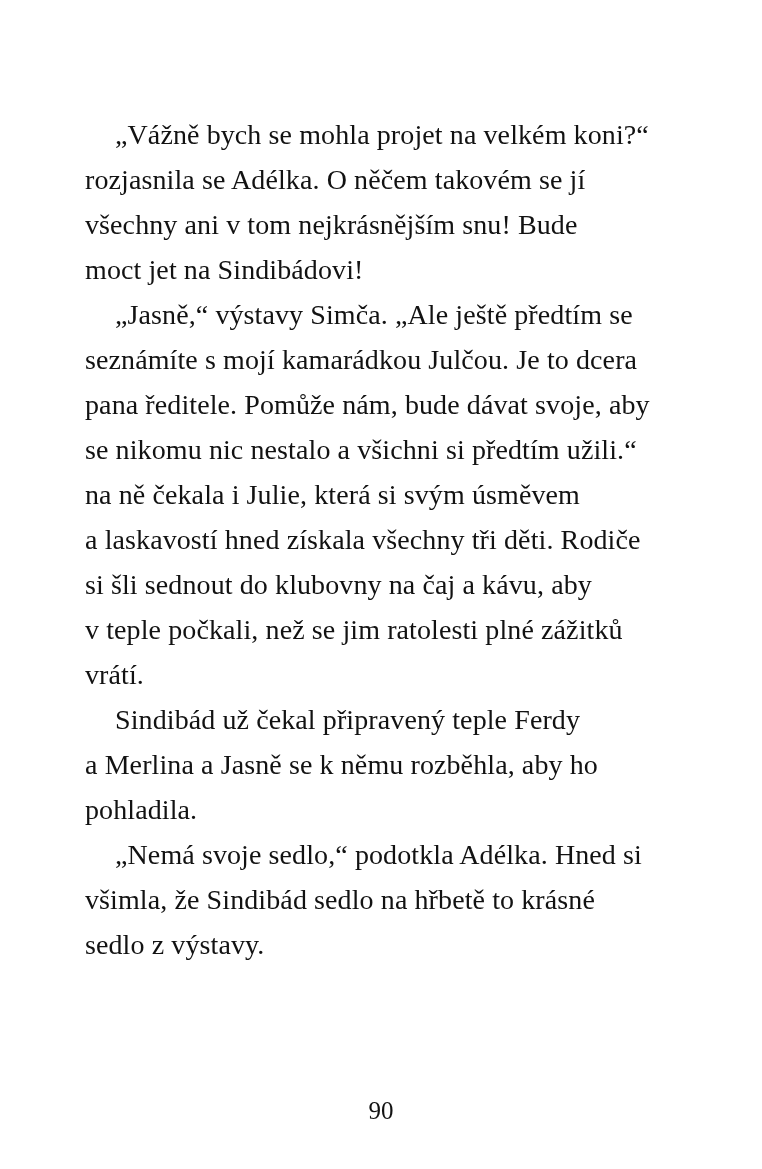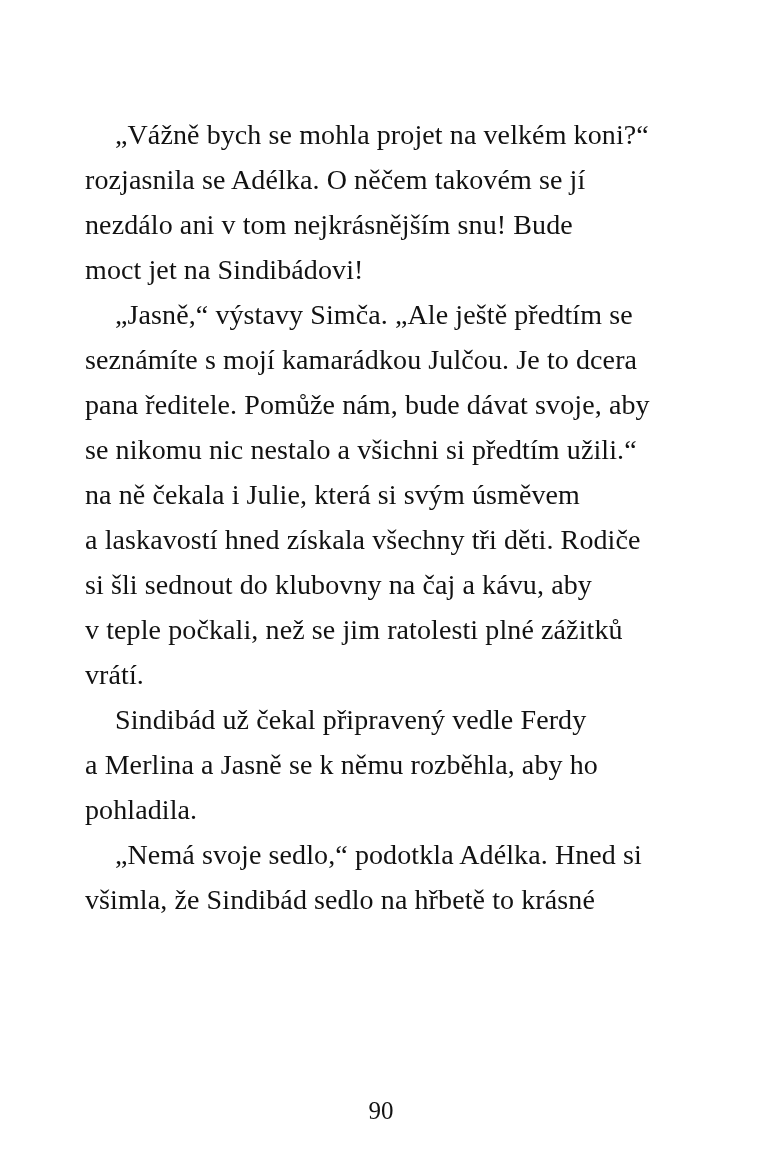--- a/index.html
+++ b/index.html
@@ -43,31 +43,32 @@
     color: #121212;
   }
 </style>
 </head>
 <body>
 
 <div class="book-page">
   <div class="text-block">
     <div class="line indent">„Vážně bych se mohla projet na velkém koni?“</div>
     <div class="line">rozjasnila se Adélka. O něčem takovém se jí</div>
-    <div class="line">nezdálo ani v tom nejkrásnějším snu! Bude</div>
+    <div class="line">všechny ani v tom nejkrásnějším snu! Bude</div>
     <div class="line">moct jet na Sindibádovi!</div>
     <div class="line indent">„Jasně,“ výstavy Simča. „Ale ještě předtím se</div>
     <div class="line">seznámíte s mojí kamarádkou Julčou. Je to dcera</div>
     <div class="line">pana ředitele. Pomůže nám, bude dávat svoje, aby</div>
     <div class="line">se nikomu nic nestalo a všichni si předtím užili.“</div>
     <div class="line">na ně čekala i Julie, která si svým úsměvem</div>
     <div class="line">a laskavostí hned získala všechny tři děti. Rodiče</div>
     <div class="line">si šli sednout do klubovny na čaj a kávu, aby</div>
     <div class="line">v teple počkali, než se jim ratolesti plné zážitků</div>
     <div class="line">vrátí.</div>
-    <div class="line indent">Sindibád už čekal připravený vedle Ferdy</div>
+    <div class="line indent">Sindibád už čekal připravený teple Ferdy</div>
     <div class="line">a Merlina a Jasně se k němu rozběhla, aby ho</div>
     <div class="line">pohladila.</div>
     <div class="line indent">„Nemá svoje sedlo,“ podotkla Adélka. Hned si</div>
     <div class="line">všimla, že Sindibád sedlo na hřbetě to krásné</div>
+    <div class="line">sedlo z výstavy.</div>
   </div>
   <div class="folio">90</div>
 </div>
 
 </body></html>

